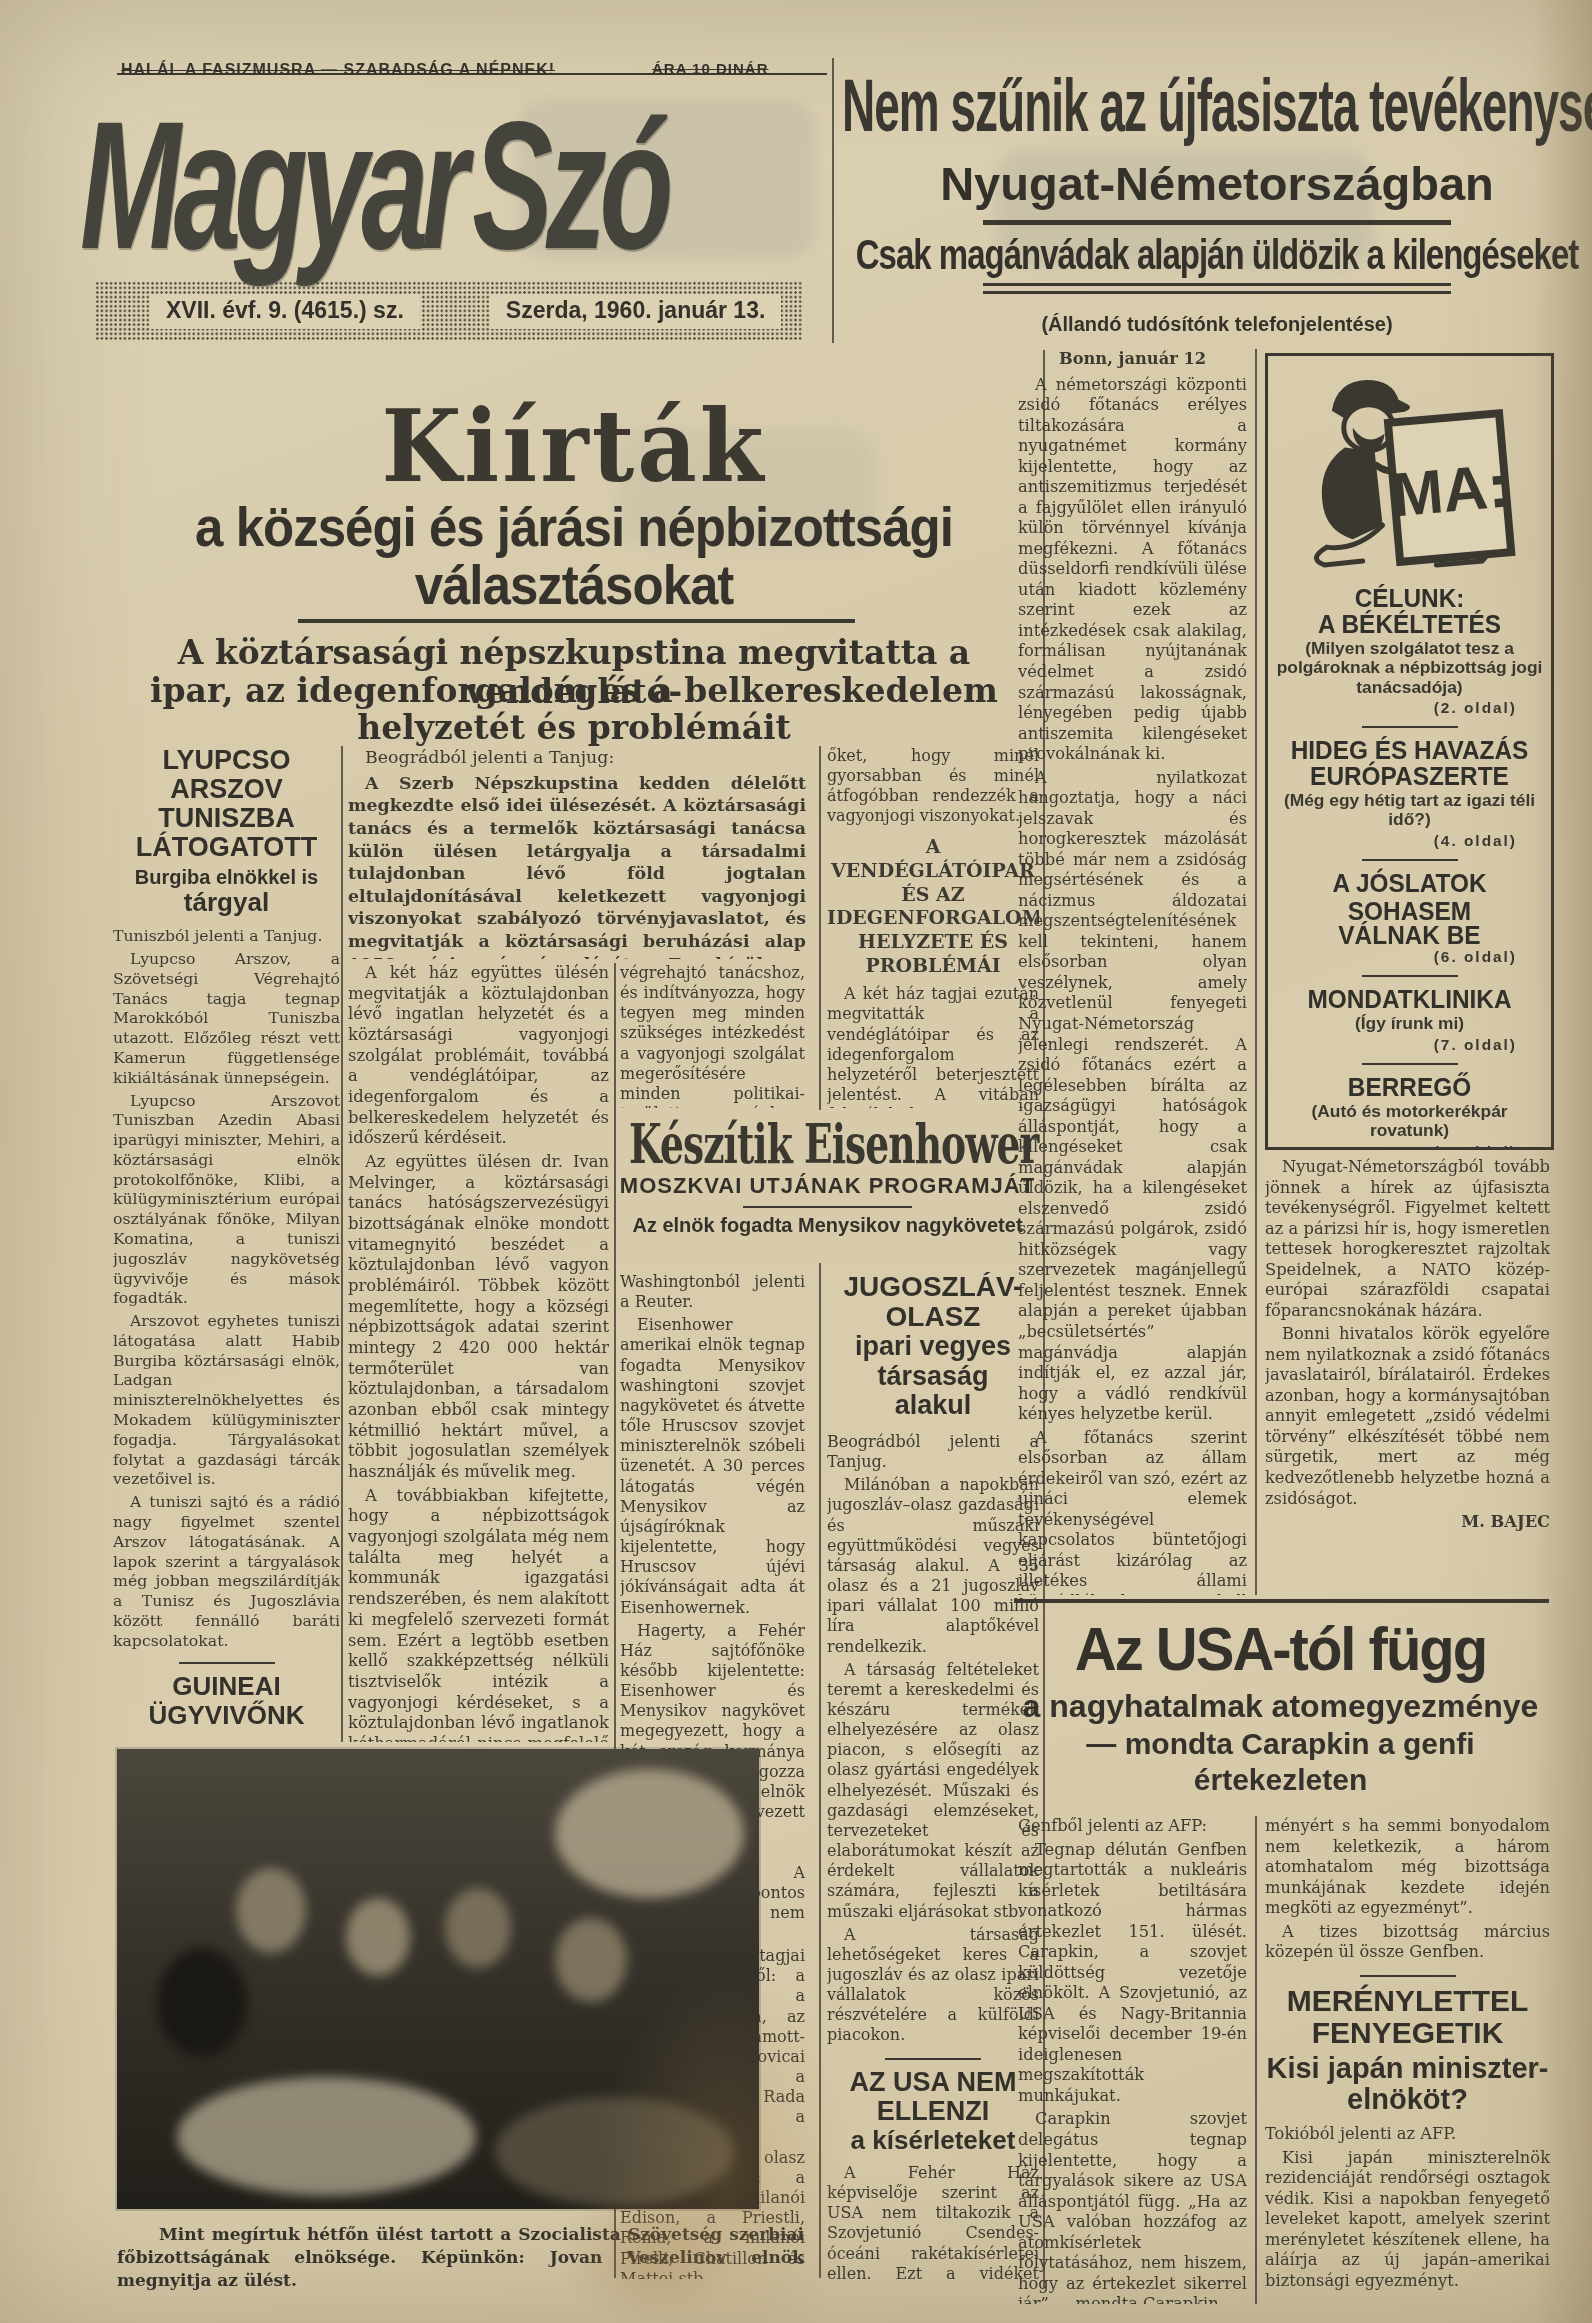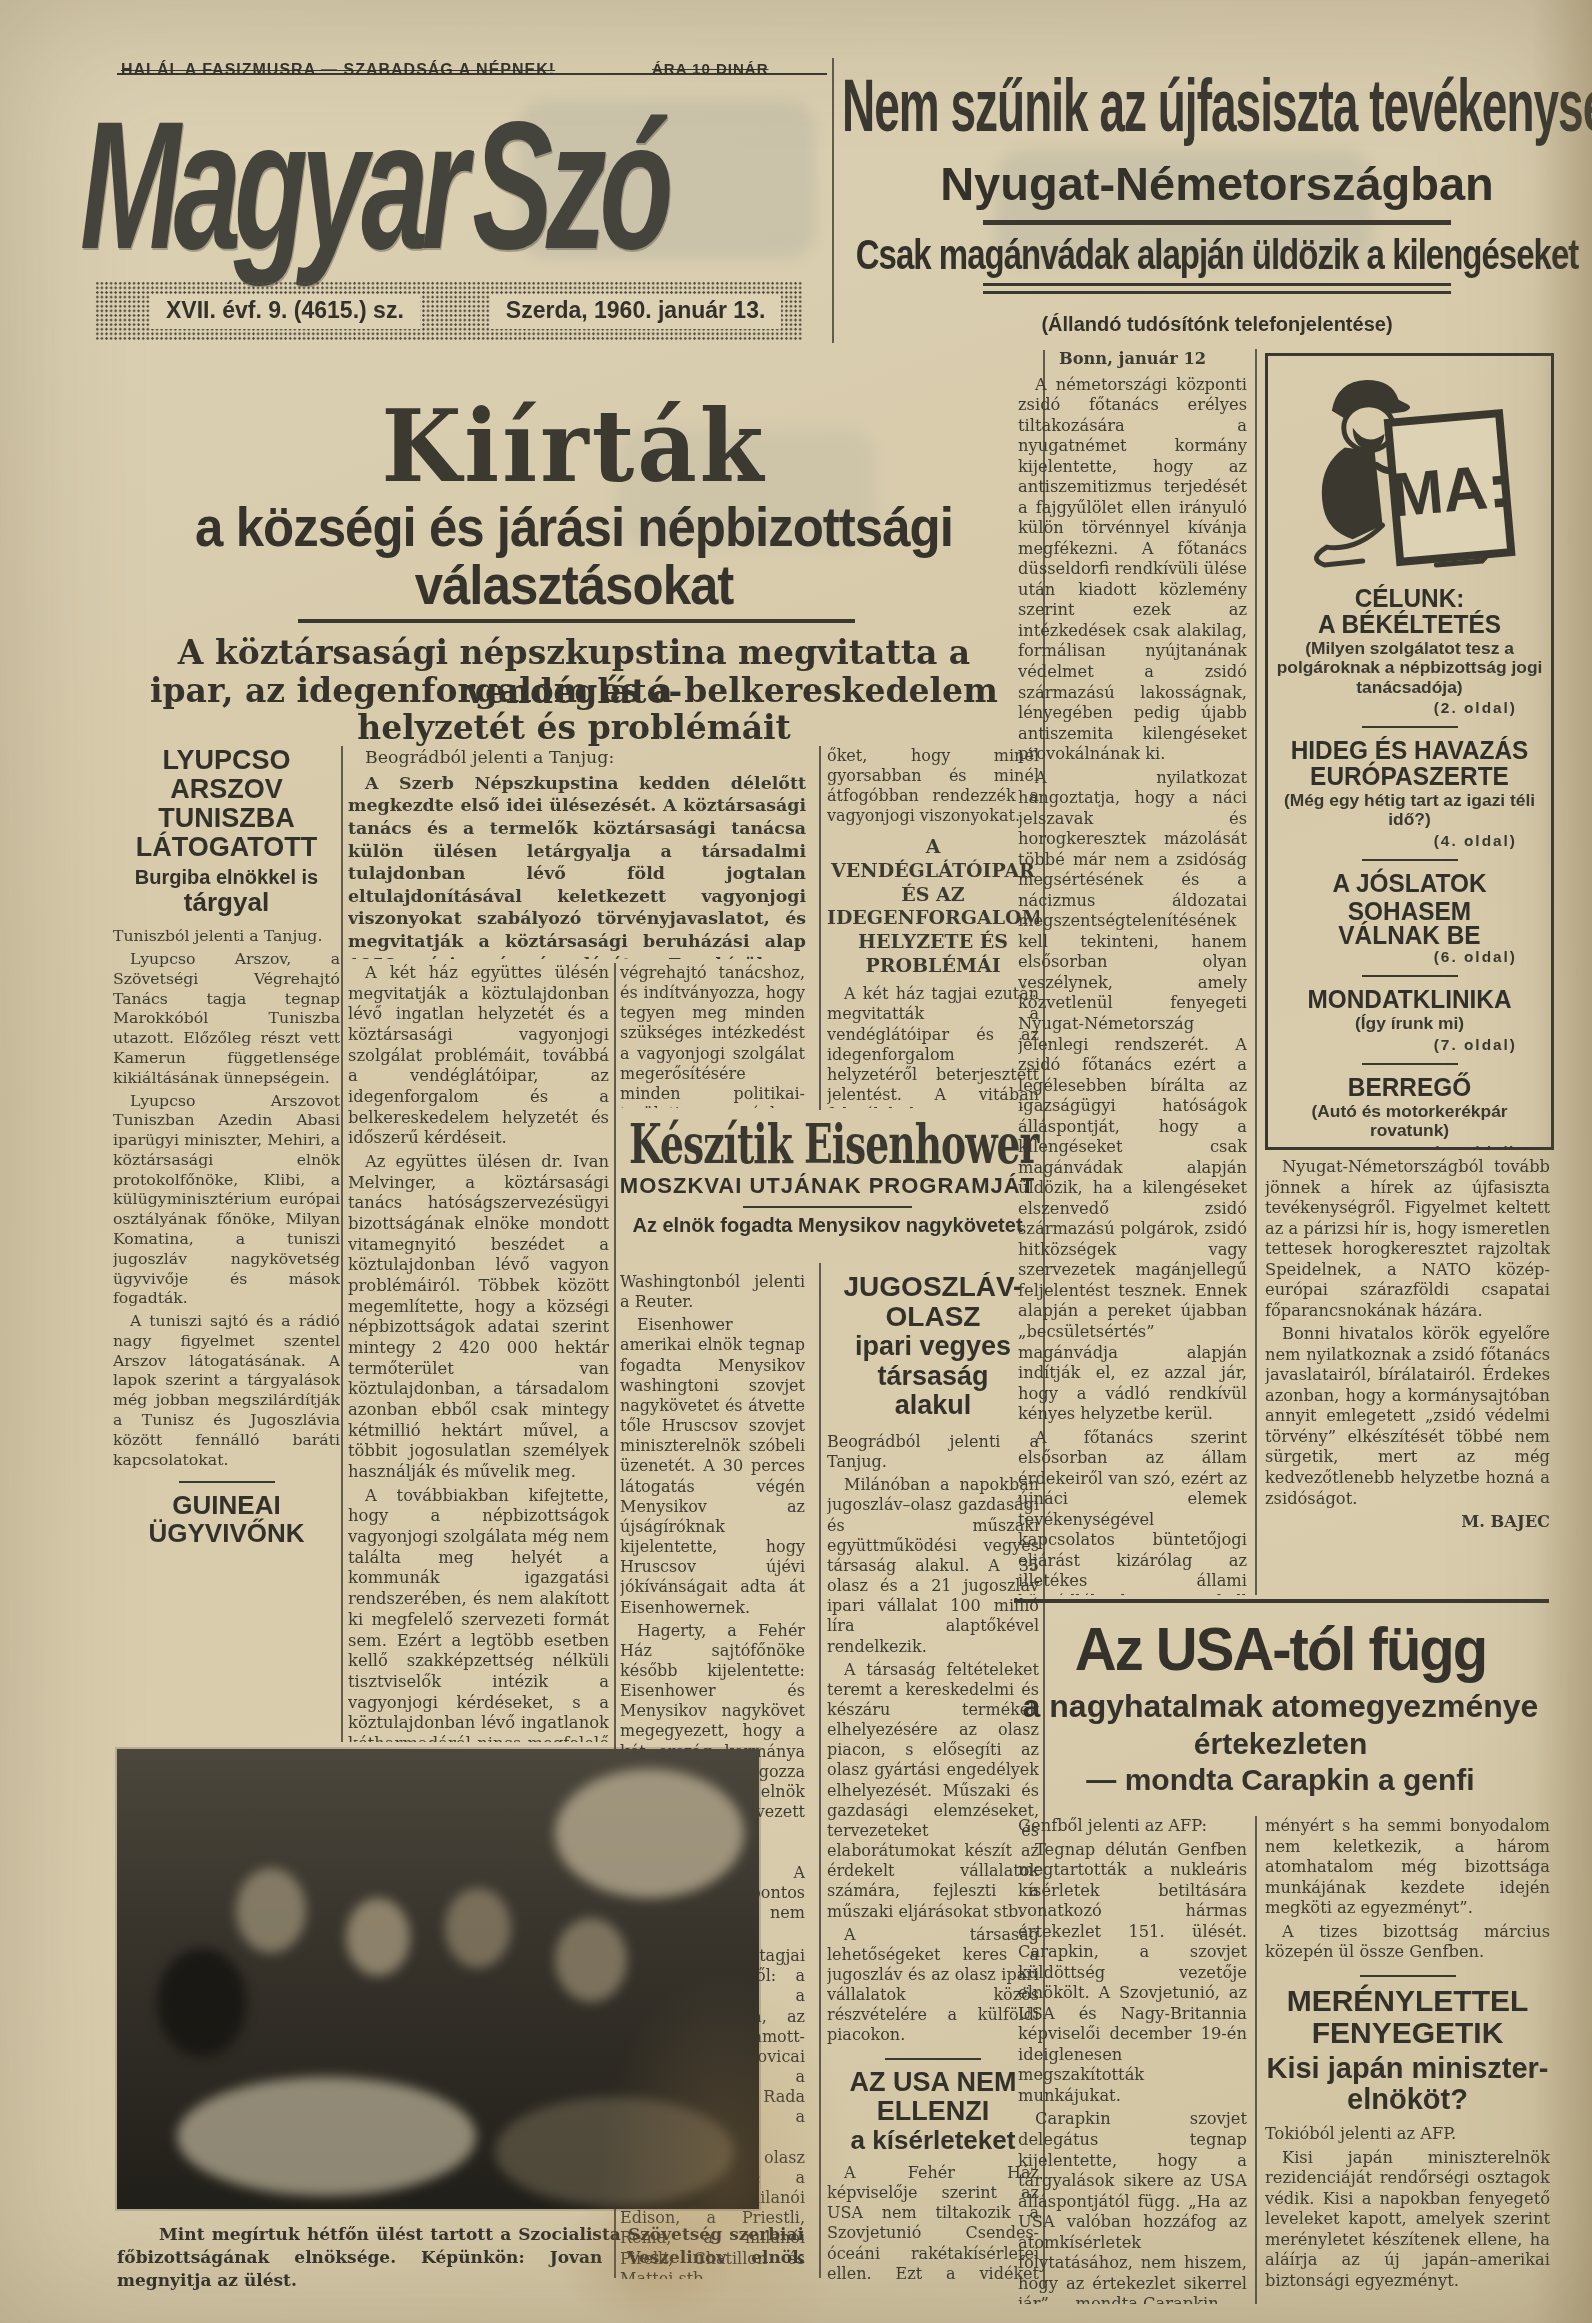--- a/index.html
+++ b/index.html
@@ -98,20 +98,21 @@
 
     <div class="abs" style="left:4px;top:358px;width:227px;height:996px;overflow:hidden;">
       <div class="colhead" style="font-size:27px;">LYUPCSO ARSZOV</div>
       <div class="colhead" style="font-size:27px;">TUNISZBA LÁTOGATOTT</div>
       <div class="colhead" style="font-size:20px;margin-top:4px;">Burgiba elnökkel is</div>
       <div class="colhead" style="font-size:26px;">tárgyal</div>
       <div class="body-col" style="font-size:15.7px;margin-top:10px;">
         <p class="noind">Tuniszból jelenti a Tanjug.</p>
         <p>Lyupcso Arszov, a Szövetségi Végrehajtó Tanács tagja tegnap Marokkóból Tuniszba utazott. Előzőleg részt vett Kamerun függetlensége kikiáltásának ünnepségein.</p>
         <p>Lyupcso Arszovot Tuniszban Azedin Abasi iparügyi miniszter, Mehiri, a köztársasági elnök protokolfőnöke, Klibi, a külügyminisztérium európai osztályának főnöke, Milyan Komatina, a tuniszi jugoszláv nagykövetség ügyvivője és mások fogadták.</p>
+        <p>Arszovot egyhetes tuniszi látogatása alatt Habib Burgiba köztársasági elnök, Ladgan miniszterelnökhelyettes és Mokadem külügyminiszter fogadja. Tárgyalásokat folytat a gazdasági tárcák vezetőivel is.</p>
         <p>A tuniszi sajtó és a rádió nagy figyelmet szentel Arszov látogatásának. A lapok szerint a tárgyalások még jobban megszilárdítják a Tunisz és Jugoszlávia között fennálló baráti kapcsolatokat.</p>
       </div>
       <div class="mini-rule"></div>
       <div class="colhead" style="font-size:26px;">GUINEAI ÜGYVIVŐNK</div>
 
     </div>
 
     <div class="abs body-col" style="left:239px;top:358px;width:458px;height:213px;font-size:17.4px;line-height:1.3;">
       <p>Beográdból jelenti a Tanjug:</p>
       <p class="b">A Szerb Népszkupstina kedden délelőtt megkezdte első idei ülésezését. A köztársasági tanács és a termelők köztársasági tanácsa külön ülésen letárgyalja a társadalmi tulajdonban lévő föld jogtalan eltulajdonításával keletkezett vagyonjogi viszonyokat szabályozó törvényjavaslatot, és megvitatják a köztársasági beruházási alap 1958 évi zárszámadását. Ezenkívül a köztársasági tanács határozatot hoz a községi és a járási általános népbizottsági választások kiírásáról.</p>
@@ -254,22 +255,22 @@
       <p>Nyugat-Németországból tovább jönnek a hírek az újfasiszta tevékenységről. Figyelmet keltett az a párizsi hír is, hogy ismeretlen tettesek horogkeresztet rajzoltak Speidelnek, a NATO közép-európai szárazföldi csapatai főparancsnokának házára.</p>
       <p>Bonni hivatalos körök egyelőre nem nyilatkoznak a zsidó főtanács javaslatairól, bírálatairól. Érdekes azonban, hogy a kormánysajtóban annyit emlegetett „zsidó védelmi törvény” elkészítését többé nem sürgetik, mert az még kedvezőtlenebb helyzetbe hozná a zsidóságot.</p>
       <p class="b noind" style="text-align:right;">M. BAJEC</p>
     </div>
 
     <div class="hr" style="left:6px;top:1256px;width:535px;height:4px;"></div>
 
     <div class="abs ctr" style="left:0;top:1270px;width:545px;">
       <span class="stretch sans b" style="font-size:58px;letter-spacing:-2px;transform:scaleY(1.05);white-space:nowrap;color:#34322b;">Az USA-tól függ</span>
       <div class="sans b" style="font-size:32px;margin-top:8px;color:#34322b;">a nagyhatalmak atomegyezménye</div>
+      <div class="sans b" style="font-size:30px;margin-top:2px;color:#34322b;">— mondta Carapkin a genfi</div>
       <div class="sans b" style="font-size:30px;margin-top:2px;color:#34322b;">értekezleten</div>
-      <div class="sans b" style="font-size:30px;margin-top:2px;color:#34322b;">— mondta Carapkin a genfi</div>
     </div>
 
     <div class="abs body-col" style="left:10px;top:1473px;width:229px;height:488px;font-size:16.3px;">
       <p class="noind">Genfből jelenti az AFP:</p>
       <p>Tegnap délután Genfben megtartották a nukleáris kísérletek betiltására vonatkozó hármas értekezlet 151. ülését. Carapkin, a szovjet küldöttség vezetője elnökölt. A Szovjetunió, az USA és Nagy-Britannia képviselői december 19-én ideiglenesen megszakították munkájukat.</p>
       <p>Carapkin szovjet delegátus tegnap kijelentette, hogy a tárgyalások sikere az USA álláspontjától függ. „Ha az USA valóban hozzáfog az atomkísérletek folytatásához, nem hiszem, hogy az értekezlet sikerrel jár” — mondta Carapkin.</p>
 
     </div>
     <div class="vr" style="left:247px;top:1473px;height:488px;"></div>
 

